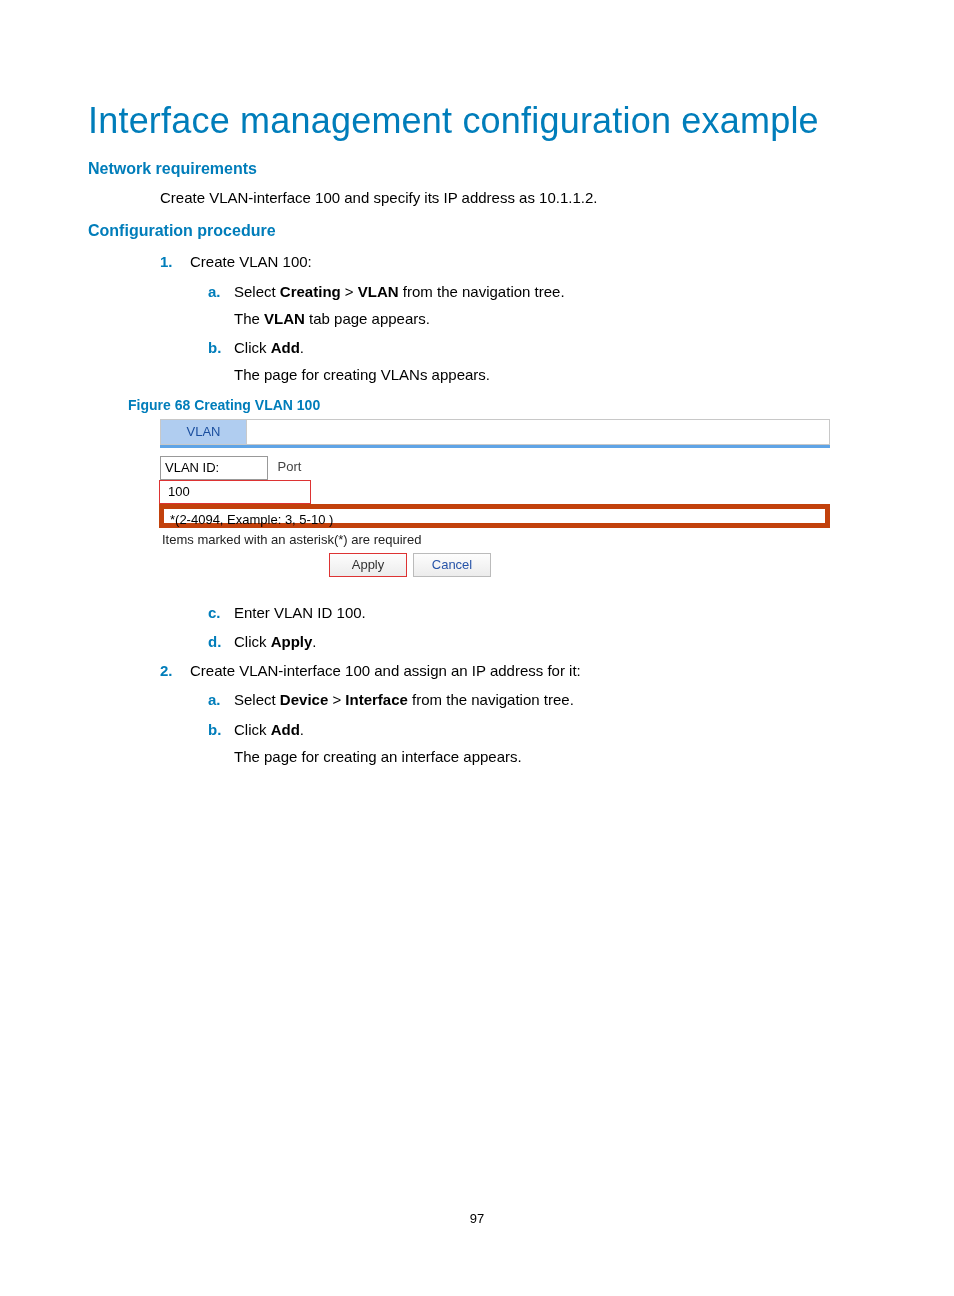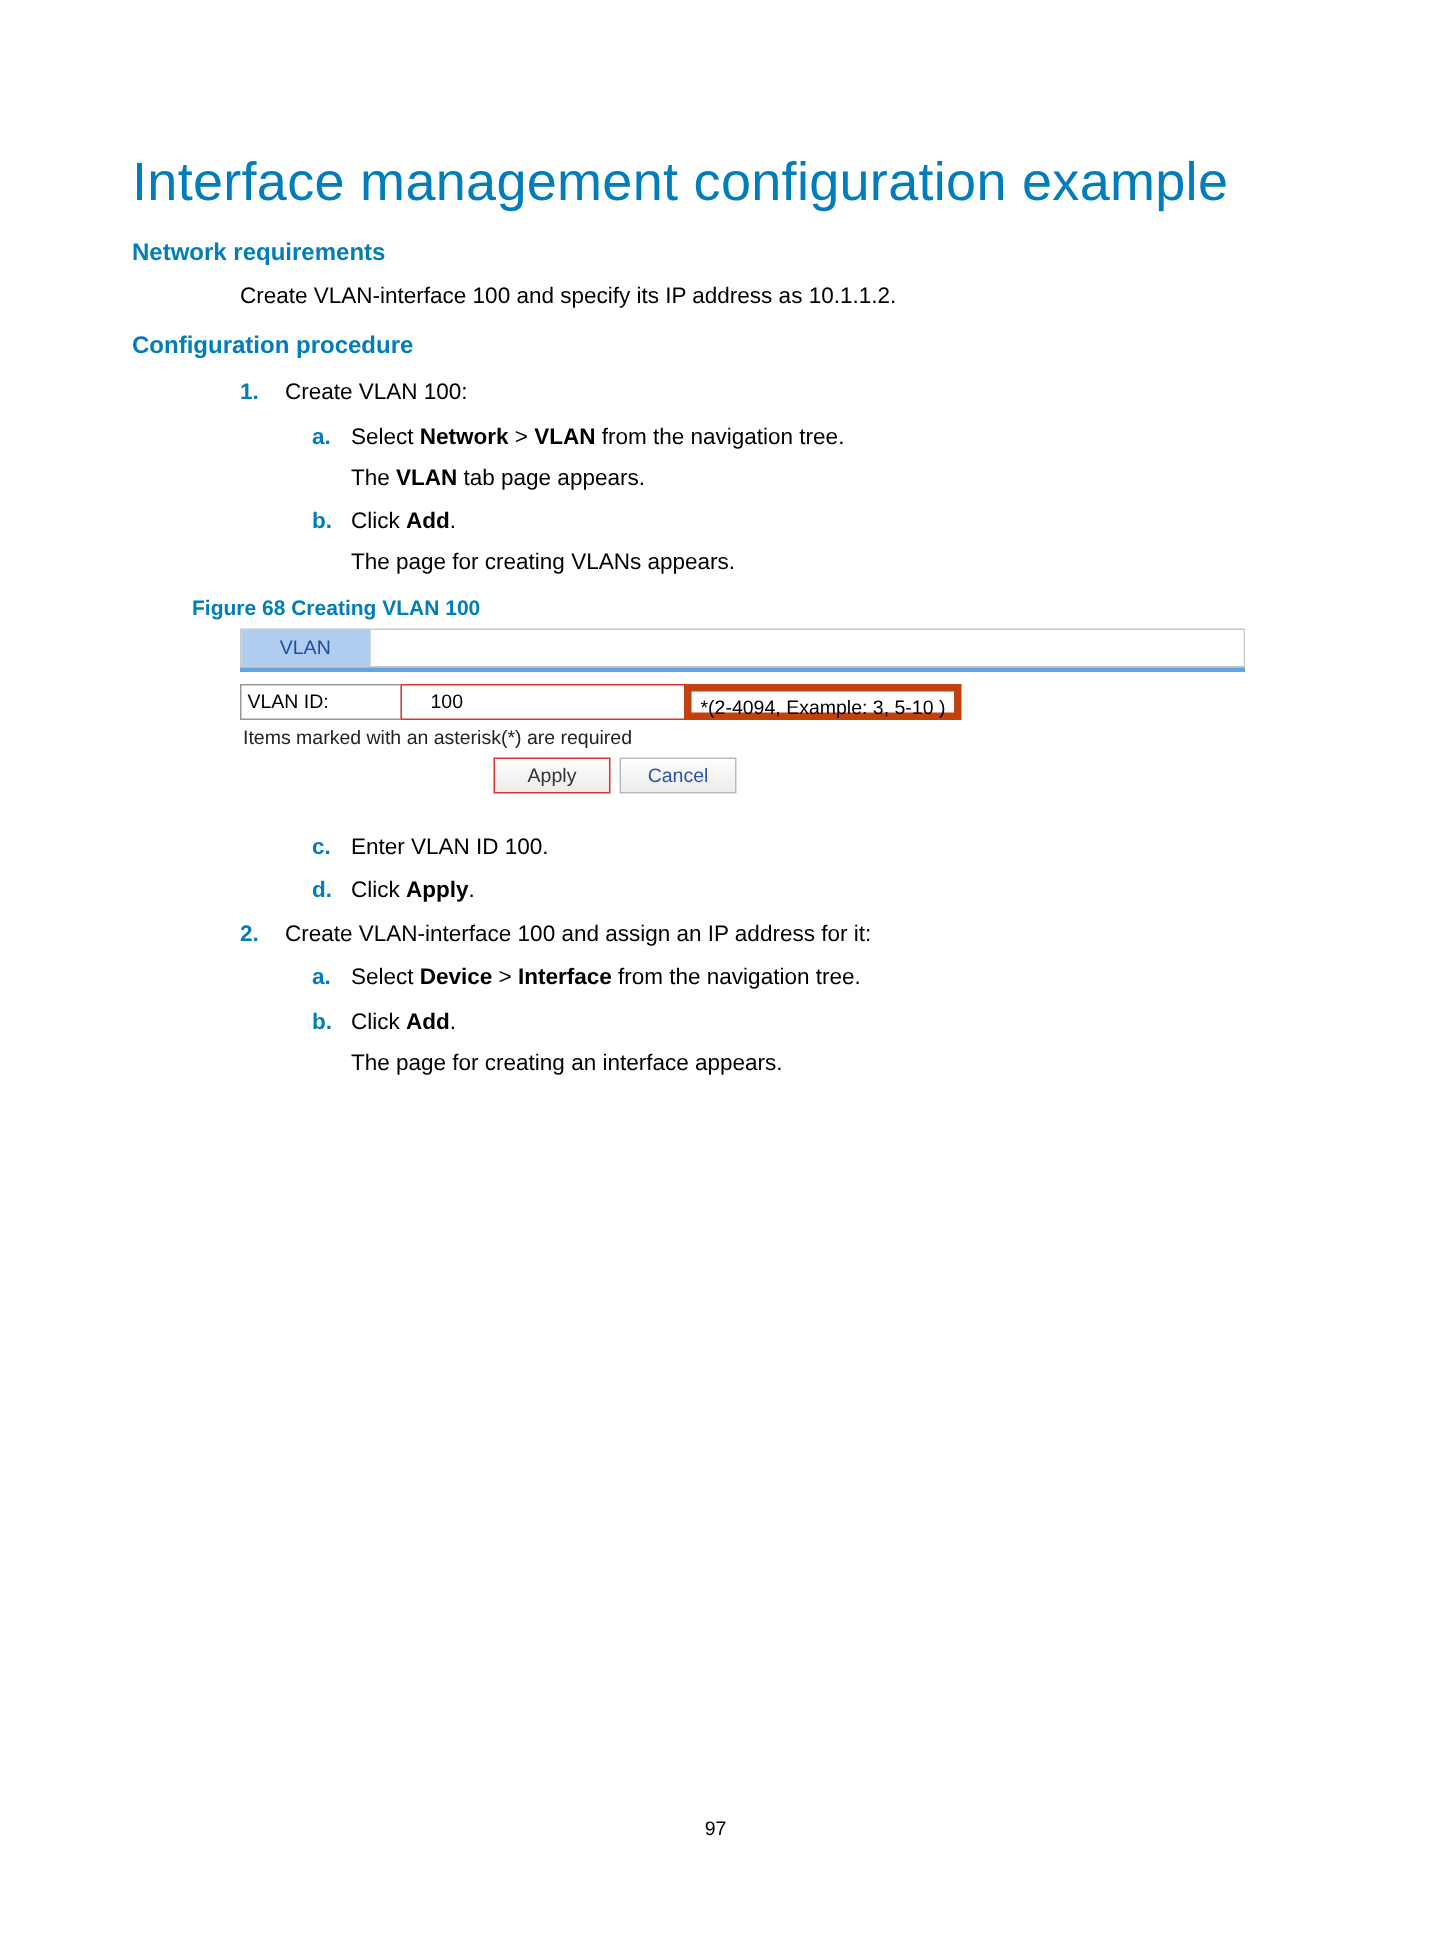--- a/index.html
+++ b/index.html
@@ -121,34 +121,35 @@
   }
   .blue-rule {
     height: 3px;
     background: #5fa4e6;
     margin-bottom: 8px;
   }
   .form-row {
     display: flex;
     align-items: stretch;
     gap: 0;
+    flex-direction: column;
   }
   .form-row .lbl {
     width: 108px;
     border: 1px solid #999;
     padding: 3px 4px;
     font-size: 13px;
     box-sizing: border-box;
     height: 24px;
     line-height: 16px;
   }
   .form-row .inp {
-    width: 190px;
+    width: 152px;
     border: 1px solid #dd3333;
-    padding: 3px 19px;
+    padding: 3px 8px;
     font-size: 13px;
     box-sizing: border-box;
     height: 24px;
     line-height: 16px;
     background: #fff;
     margin-left: -1px;
   }
   .form-row .hint {
     border: 5px solid #c2410c;
     padding: 3px 6px;
@@ -207,21 +208,21 @@
 
   <h2 class="section">Configuration procedure</h2>
 
   <ol class="steps">
     <li>
       <span class="num">1.</span>
       <span>Create VLAN 100:</span>
       <ol class="sub">
         <li>
           <span class="num">a.</span>
-          <span>Select </span><b>Network</b><span> &gt; </span><b>VLAN</b><span> from the navigation tree.</span>
+          <span>Select </span><b>Creating</b><span> &gt; </span><b>VLAN</b><span> from the navigation tree.</span>
           <div class="sub-note">
             <span>The </span><b>VLAN</b><span> tab page appears.</span>
           </div>
         </li>
         <li>
           <span class="num">b.</span>
           <span>Click </span><b>Add</b><span>.</span>
           <div class="sub-note">The page for creating VLANs appears.</div>
         </li>
       </ol>

